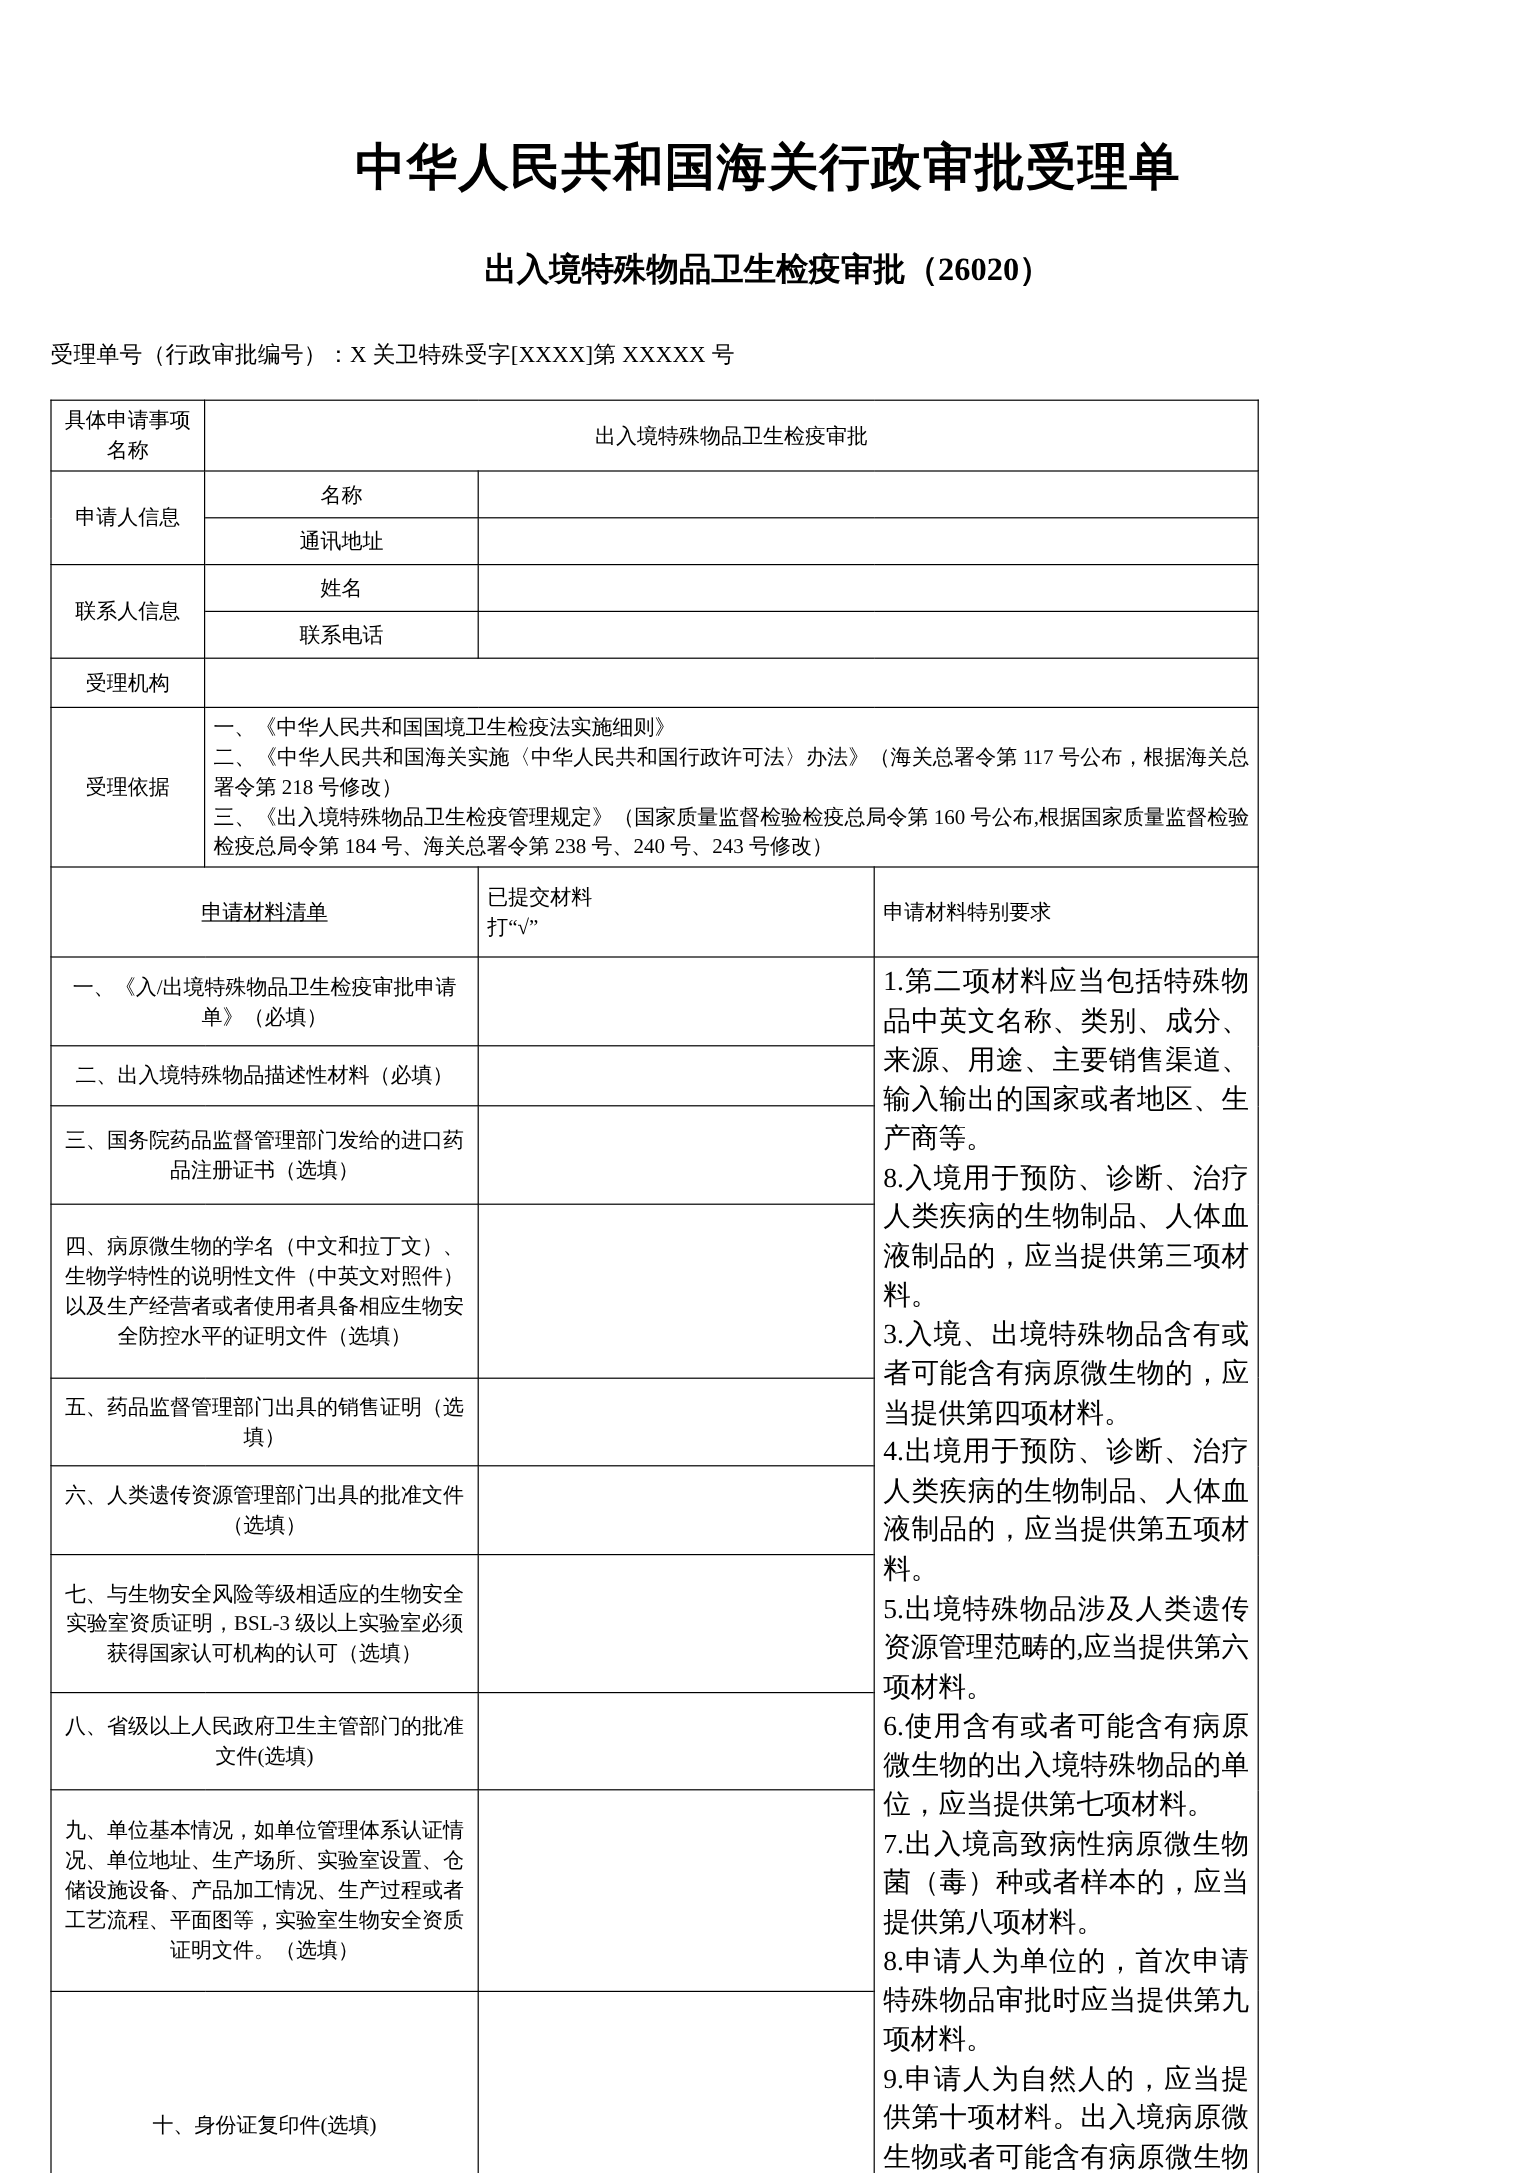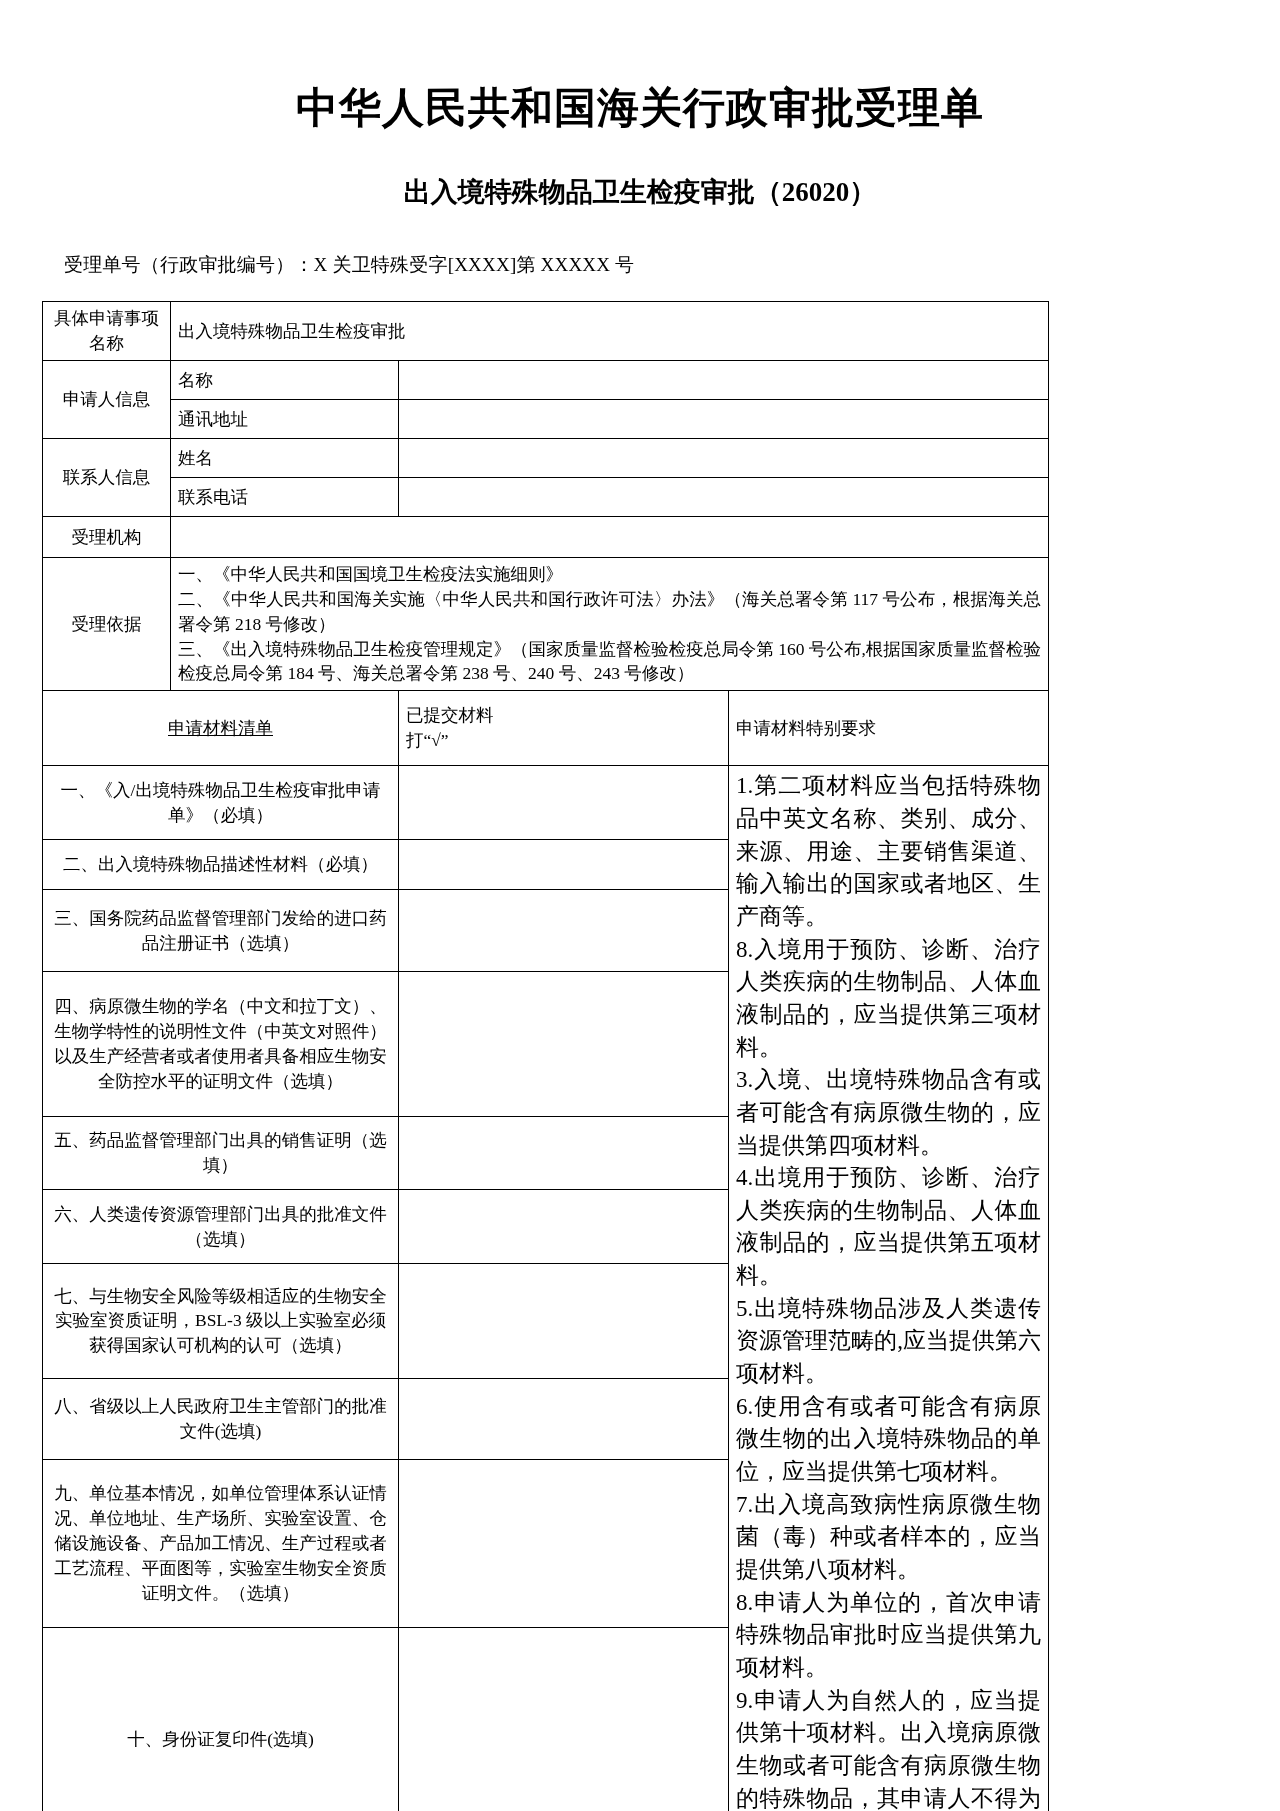--- a/index.html
+++ b/index.html
@@ -20,36 +20,36 @@
     height: 1811px;
     box-sizing: border-box;
     padding: 0;
   }
   .doc-title {
     text-align: center;
     font-size: 42px;
     font-weight: bold;
     letter-spacing: 1px;
     margin: 0;
-    padding-top: 84px;
+    padding-top: 116px;
     line-height: 1.15;
   }
   .doc-subtitle {
     text-align: center;
     font-size: 27px;
     font-weight: bold;
     margin: 0;
     padding-top: 44px;
     line-height: 1.2;
   }
   .receipt-no {
     font-size: 19px;
     margin: 0;
     padding-top: 44px;
-    padding-left: 64px;
+    padding-left: 42px;
     line-height: 1.3;
     letter-spacing: 0.2px;
   }
   table.main {
     border-collapse: collapse;
     table-layout: fixed;
     width: 1006px;
     margin-left: 42px;
     margin-top: 24px;
     font-size: 17.5px;
@@ -60,21 +60,21 @@
     vertical-align: middle;
     line-height: 1.42;
     word-break: break-all;
   }
   td.lbl {
     text-align: center;
     padding-left: 13px;
     white-space: normal;
   }
   td.center {
-    text-align: left;
+    text-align: center;
   }
   td.top {
     vertical-align: top;
     padding-top: 7px;
   }
   .basis-text {
     text-align: justify;
     text-justify: inter-ideograph;
     line-height: 1.46;
     font-size: 17.5px;

